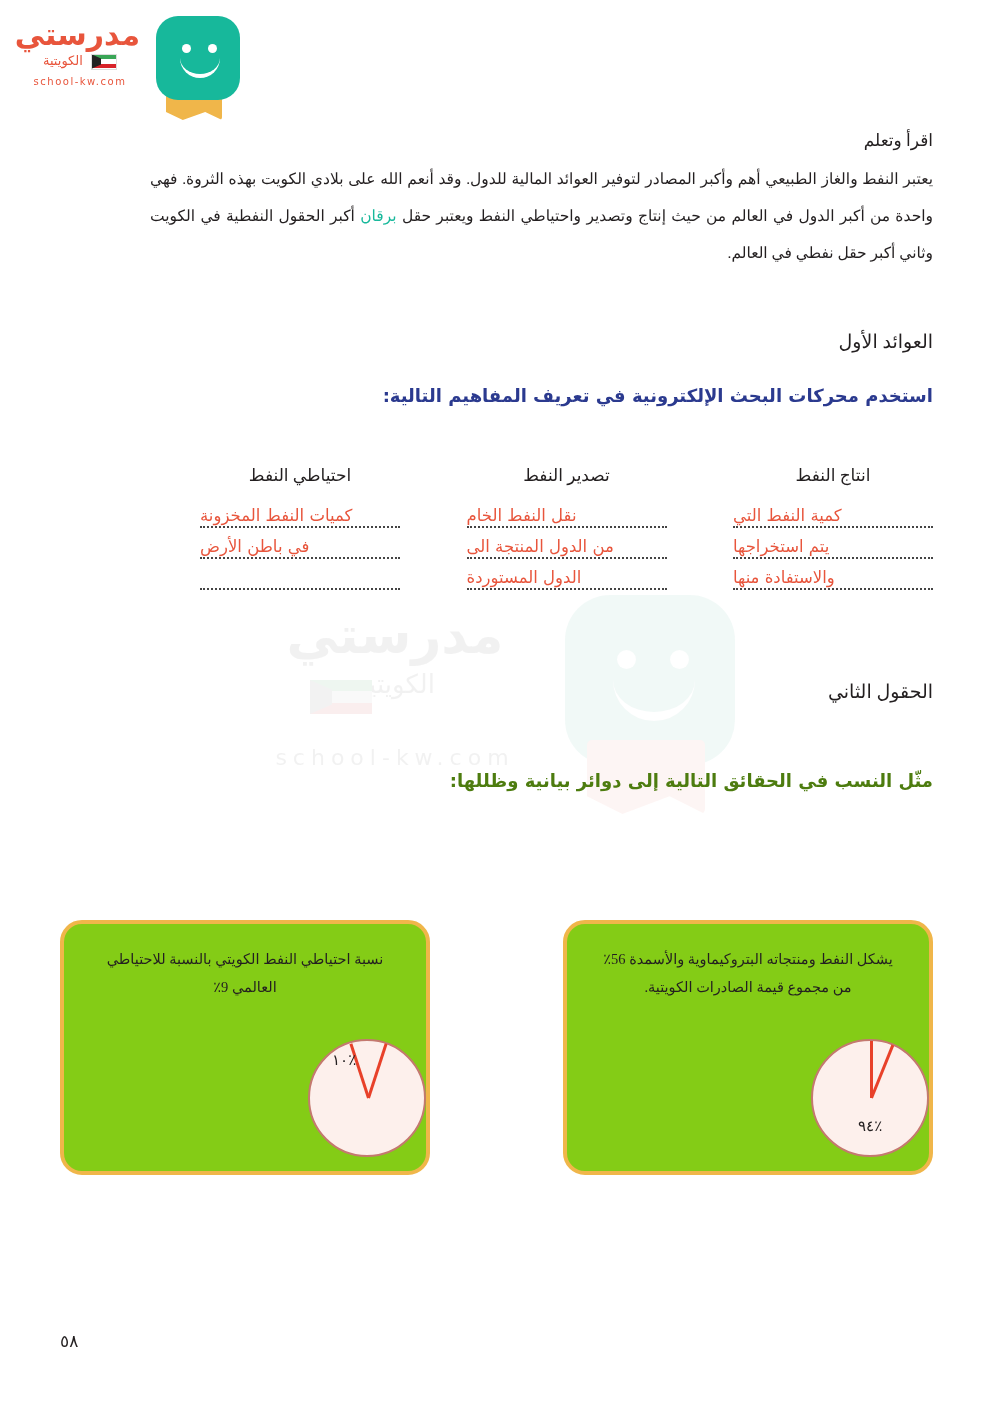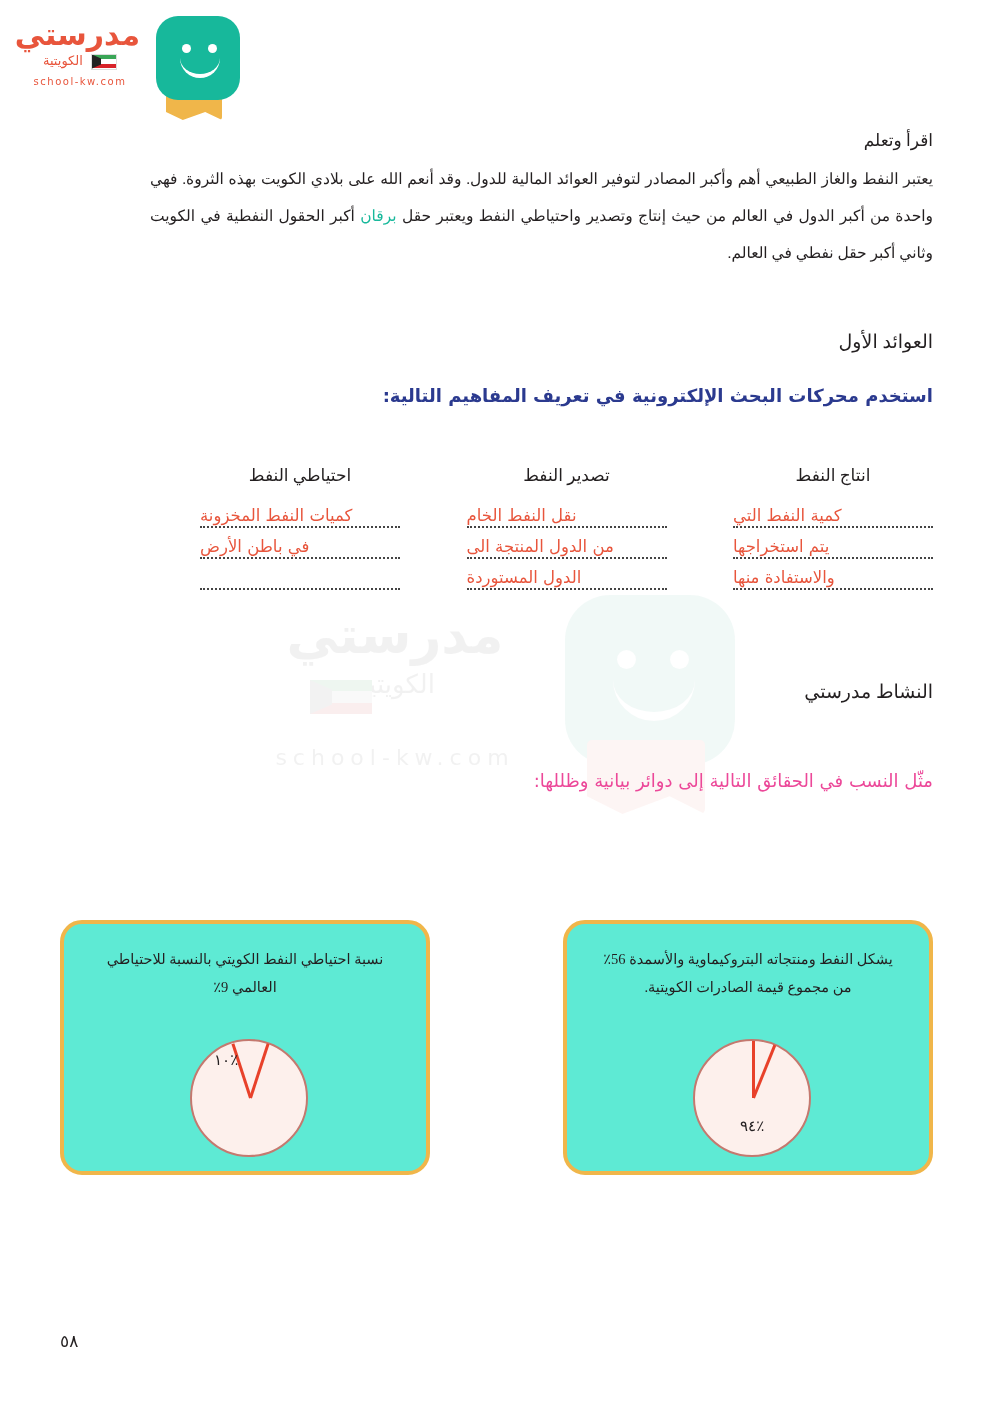--- a/index.html
+++ b/index.html
@@ -215,22 +215,22 @@
     position: absolute;
     top: 680px;
     right: 60px;
     font-size: 19px;
   }
   .instr-2 {
     position: absolute;
     top: 770px;
     right: 60px;
     font-size: 18px;
-    font-weight: normal;
-    color: #ec4899;
+    font-weight: bold;
+    color: #4d7c0f;
     font-family: "DejaVu Sans", sans-serif;
   }
 
   
   .watermark {
     position: absolute;
     left: 0; right: 0;
     top: 570px;
     height: 280px;
     pointer-events: none;
@@ -326,38 +326,37 @@
     display: flex;
     flex-direction: row;
     justify-content: space-between;
   }
   .card {
     width: 370px;
     height: 255px;
     border: 4px solid #f0b64a;
     border-radius: 22px;
     position: relative;
-    background: #5eead4;
+    background: #84cc16;
   }
   .card-caption {
     position: absolute;
     top: 22px;
     left: 18px;
     right: 18px;
     text-align: center;
     font-size: 14.5px;
     line-height: 1.9;
     color: #231f20;
   }
   .pie-wrap {
     position: absolute;
     bottom: 14px;
     left: 0; right: 0;
     display: flex;
-    justify-content: center;
     margin-left: 8px;
   }
   .pie {
     width: 118px;
     height: 118px;
     border-radius: 50%;
     border: 2px solid #c4796f;
     position: relative;
     background: #fdf0ec;
   }
@@ -481,21 +480,21 @@
       <div class="dots-line">
           <span>في باطن الأرض</span>
         </div>
       <div class="dots-line">
           <span></span>
         </div>
     </div>
 
   </div>
 
-  <div class="activity-2">النشاط مدرستي</div>
+  <div class="activity-2">الحقول الثاني</div>
   <div class="instr-2">مثّل النسب في الحقائق التالية إلى دوائر بيانية وظللها:</div>
 
   <div class="cards">
 
     <div class="card">
       <div class="card-caption">
         <div>يشكل النفط ومنتجاته البتروكيماوية والأسمدة 56٪</div>
         <div>من مجموع قيمة الصادرات الكويتية.</div>
       </div>
       <div class="pie-wrap">

